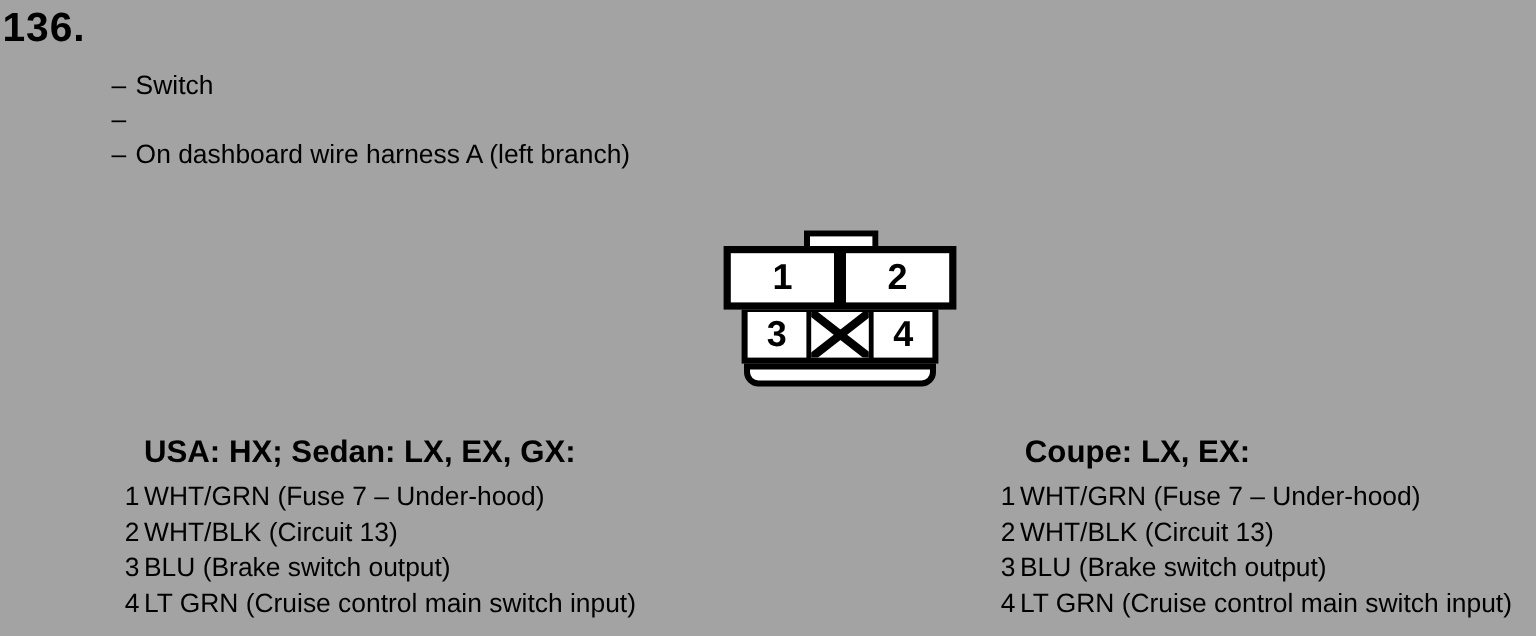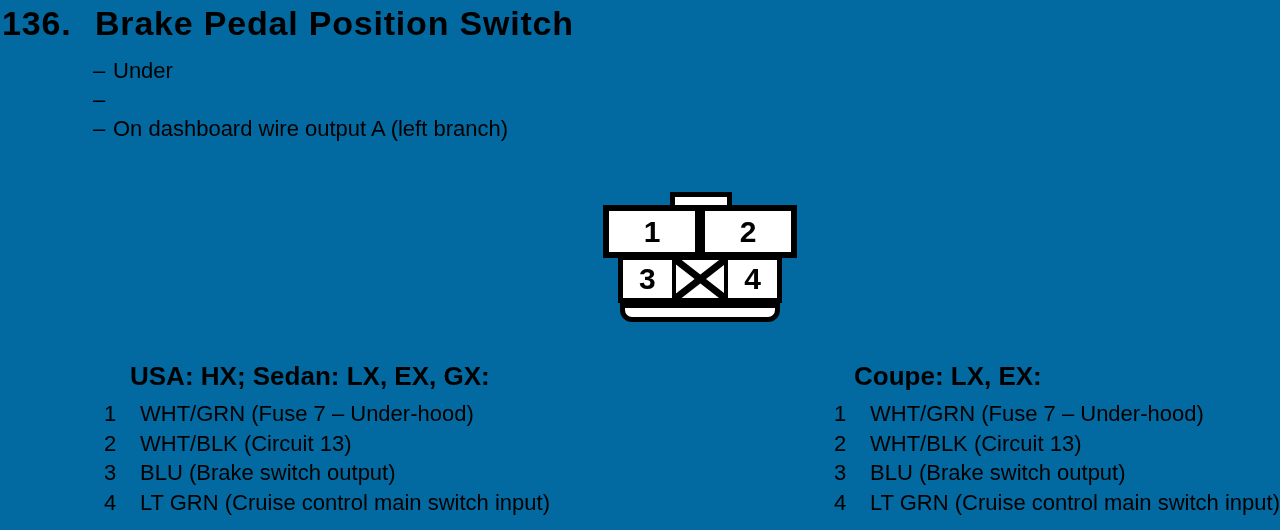--- a/index.html
+++ b/index.html
@@ -1,21 +1,21 @@
 <!DOCTYPE html>
 <html><head>
 <meta charset="utf-8">
 <style>
   * { margin: 0; padding: 0; box-sizing: border-box; }
   html, body { background: #ffffff; }
   .page {
     position: relative;
     width: 1280px;
     height: 530px;
-    background: #0369a1;
+    background: #a3a3a3;
     color: #000000;
     font-family: "Liberation Sans", sans-serif;
     overflow: hidden;
   }
 
   
   .title-row {
     position: absolute;
     left: 2px;
     top: 5px;
@@ -94,55 +94,54 @@
 
   
   .pin-heading {
     position: absolute;
     top: 363px;
     font-size: 26px;
     font-weight: bold;
     line-height: 1;
     white-space: nowrap;
   }
-  .pin-heading.left { left: 130px; }
+  .pin-heading.left { left: 120px; }
   .pin-heading.right { left: 854px; }
   .pin-table {
     position: absolute;
     top: 399px;
     font-size: 22px;
     line-height: 29.5px;
   }
   .pin-table.left { left: 100px; }
   .pin-table.right { left: 830px; }
   .pin-row { display: flex; white-space: nowrap; }
   .pin-num { width: 20px; text-align: center; }
-  .pin-desc { margin-left: 20px; }
+  .pin-desc { margin-left: 0; }
 </style>
 </head>
 <body>
 
 <div class="page">
 
   <div class="title-row">
     <span class="title-index">136.</span>
-    <span>Brake Pedal Position Switch</span>
   </div>
 
   <div class="notes">
     <div class="note-item">
       <span class="note-dash">–</span>
-      <span>Under</span>
+      <span>Switch</span>
     </div>
     <div class="note-item">
       <span class="note-dash">–</span>
     </div>
     <div class="note-item">
       <span class="note-dash">–</span>
-      <span>On dashboard wire output A (left branch)</span>
+      <span>On dashboard wire harness A (left branch)</span>
     </div>
   </div>
 
   <div>
     <div class="conn-tab"></div>
     <div class="conn-top">
       <div class="cavity">
         <span>1</span>
       </div>
       <div class="cavity">

